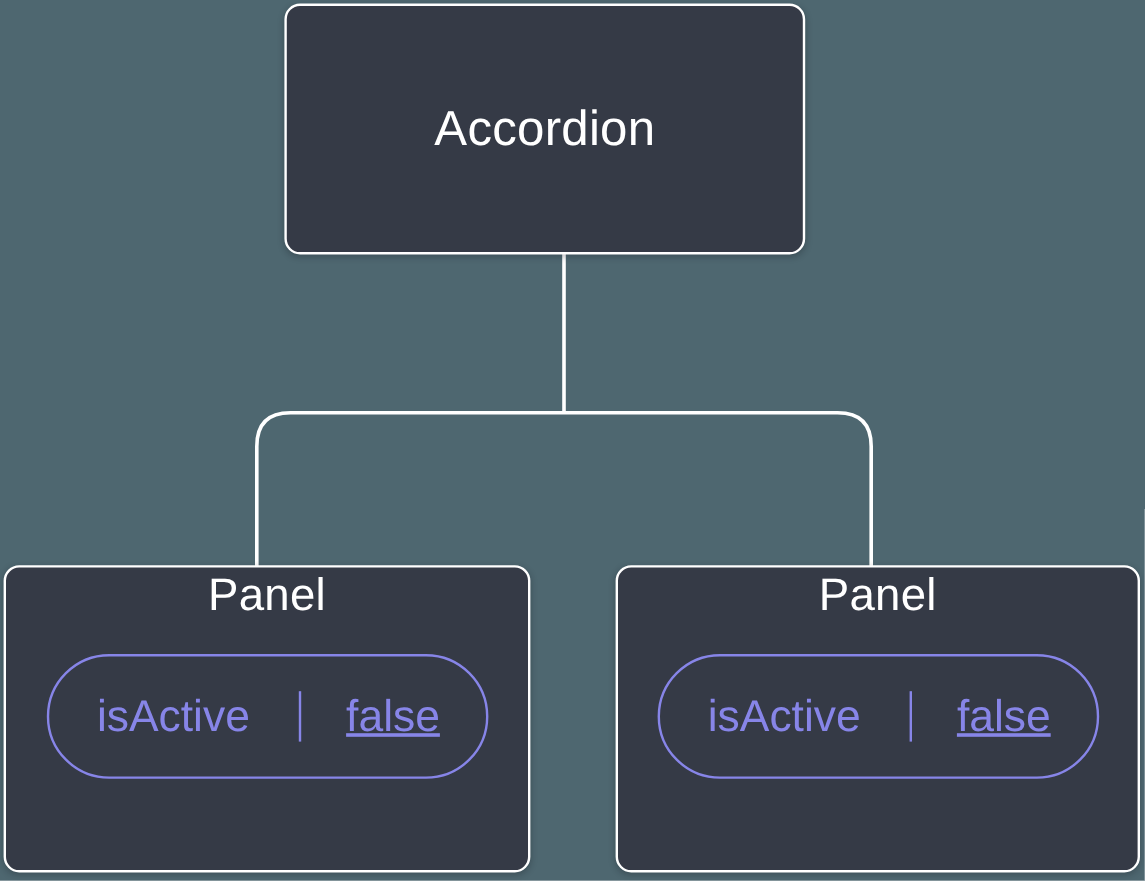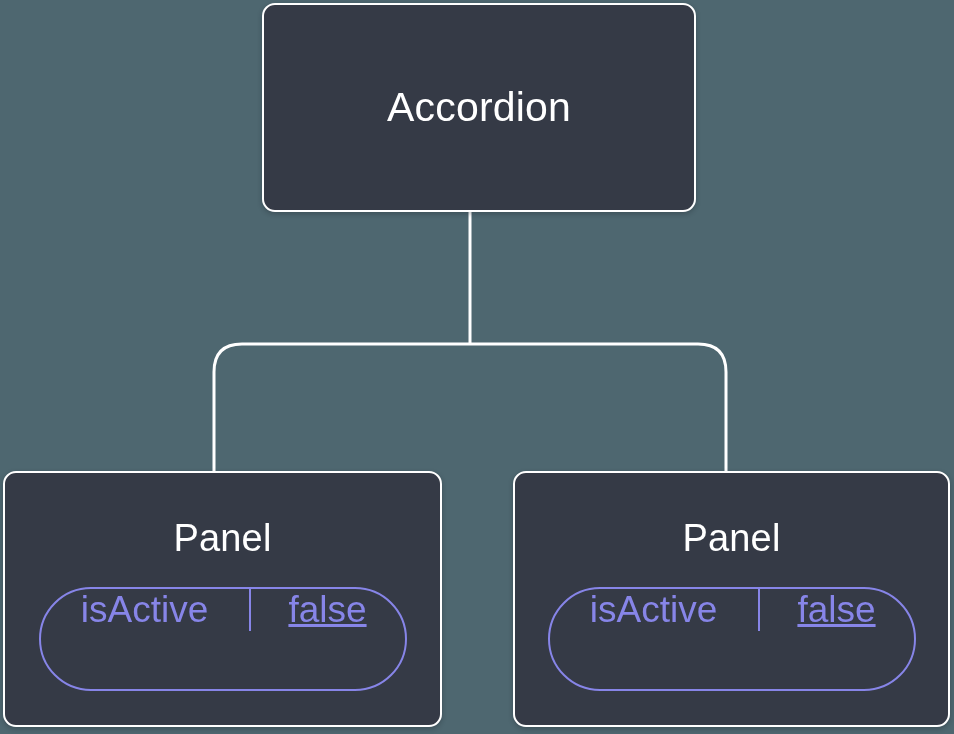--- a/index.html
+++ b/index.html
@@ -29,54 +29,53 @@
   }
   .node {
     position: absolute;
     background: var(--node-fill, #353a46);
     border: 2.5px solid var(--node-border, #ffffff);
     border-radius: 13px;
     box-shadow: 0 2px 5px rgba(20, 26, 33, 0.28);
     color: var(--text-primary, #ffffff);
   }
   .node-root {
-    left: 262px; top: 3px;
+    left: 237px; top: 3px;
     width: 434px; height: 209px;
     display: flex;
     align-items: center;
     justify-content: center;
   }
   .root-label {
     font-size: 41px;
     font-weight: 500;
     letter-spacing: 0.2px;
   }
   .node-panel {
     top: 471px;
     height: 256px;
     display: flex;
     flex-direction: column;
     align-items: center;
-    padding-top: 42px;
   }
   .node-panel.left  { left: 3px;   width: 439px; }
   .node-panel.right { left: 513px; width: 437px; }
   .panel-title {
     font-size: 38px;
     font-weight: 500;
     line-height: 46px;
     letter-spacing: 0.2px;
   }
   .state-pill {
     margin-top: 26px;
     width: 368px; height: 104px;
     border: 2px solid var(--accent-purple, #8785e8);
     border-radius: 52px;
     display: flex;
-    align-items: flex-start;
+    align-items: center;
     color: var(--accent-purple, #8785e8);
     font-size: 37px;
   }
   .pill-cell {
     display: flex;
     align-items: center;
     justify-content: center;
   }
   .pill-name {
     width: 210px;

